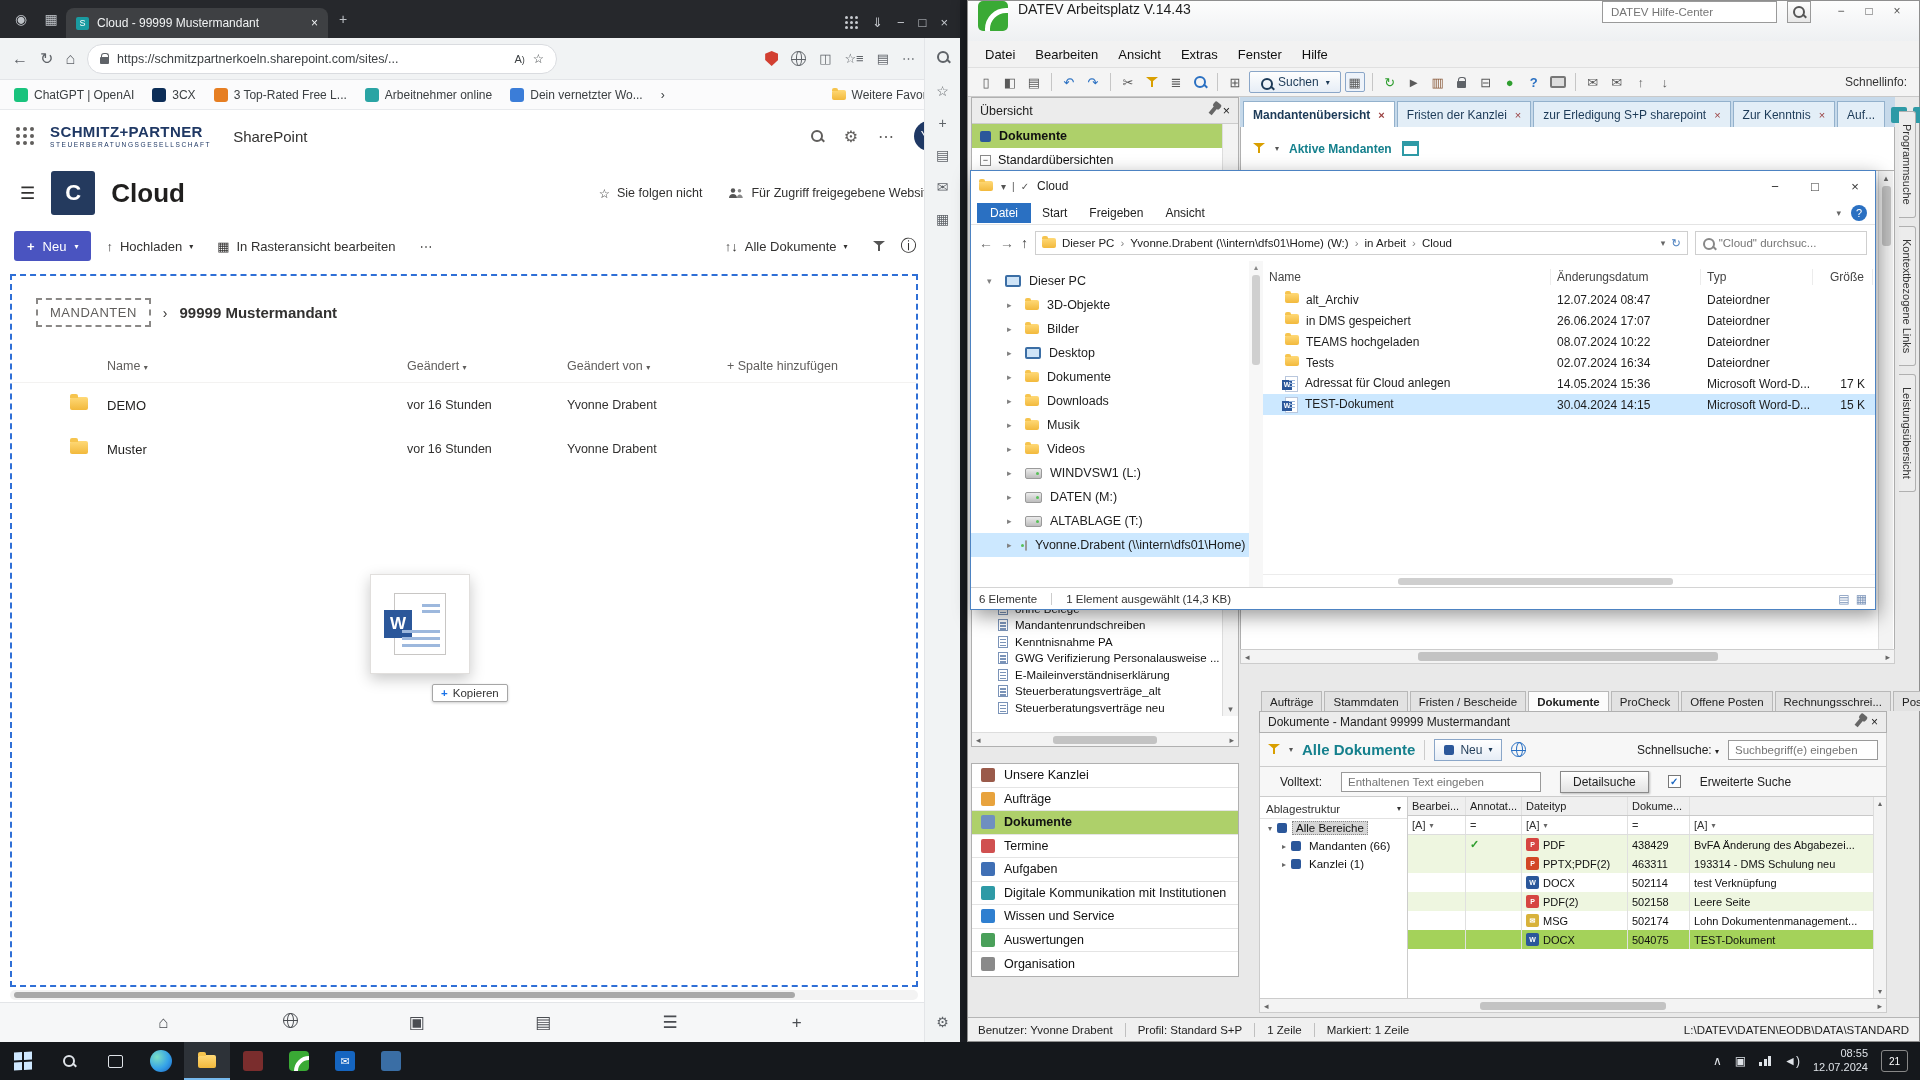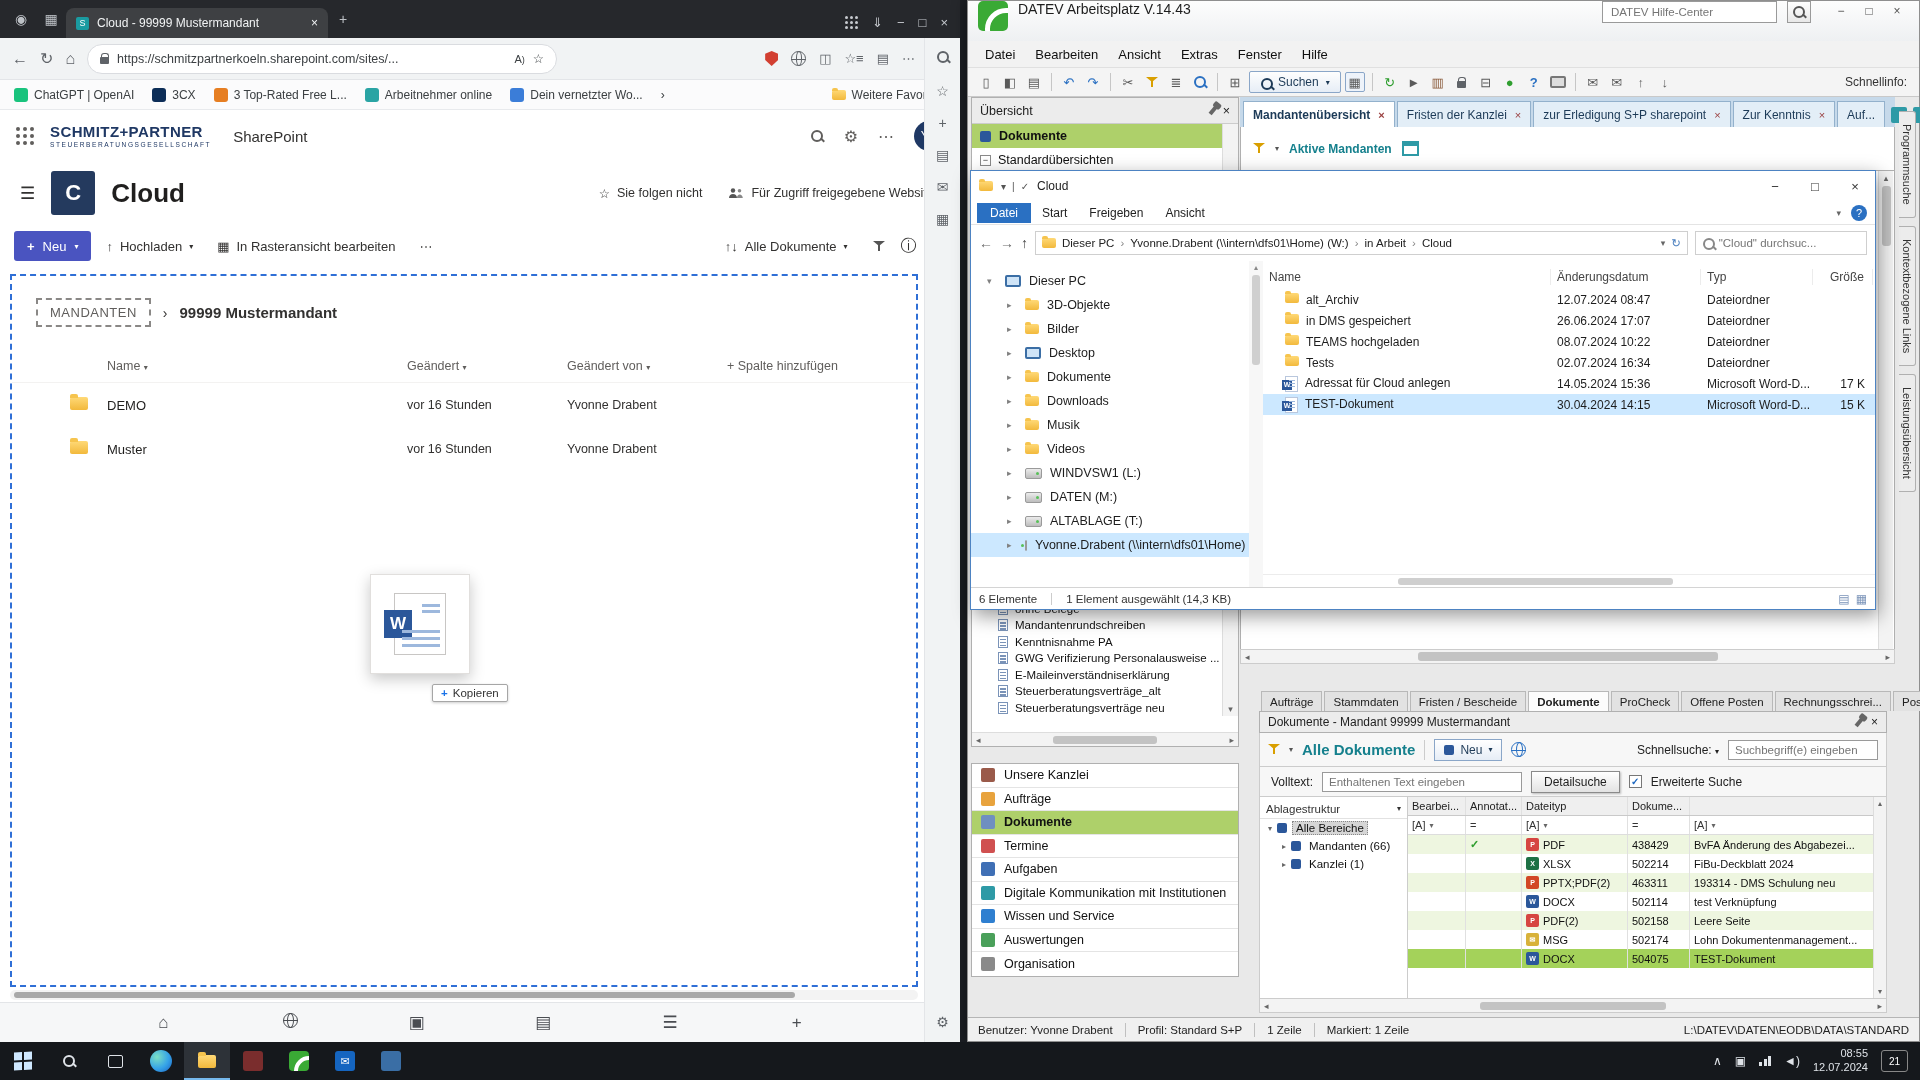--- a/index.html
+++ b/index.html
@@ -149,21 +149,21 @@
 .dk-tabs{height:22px;display:flex;align-items:flex-end;gap:2px;background:#e9e9e9;padding:0 2px}
 .dk-tab{height:20px;padding:0 8px;font-size:11.5px;background:#e2e2e2;border:1px solid #b8b8b8;border-bottom:none;display:flex;align-items:center;color:#222;white-space:nowrap}
 .dk-tab.active{background:#fcfcfc;font-weight:bold}
 .dk-title{height:22px;background:#ececec;border:1px solid #b0b0b0;display:flex;align-items:center;font-size:12px;color:#222;padding:0 8px;gap:10px}
 .dk-bar1{height:34px;background:#f7f7f7;border:1px solid #ccc;border-top:none;display:flex;align-items:center;gap:9px;padding:0 8px}
 .dk-head{font-size:15px;font-weight:bold;color:#15808d;white-space:nowrap}
 .btn-neu{height:22px;border:1px solid #8aa6c8;background:linear-gradient(#fff,#e6edf6);display:flex;align-items:center;gap:6px;font-size:12px;padding:0 9px;color:#1d3a57}
 .vsep{width:1px;height:20px;background:#ccc}
 .dk-lbl{font-size:12px;color:#222;white-space:nowrap}
 .dk-in{height:20px;border:1px solid #9a9a9a;font-size:11.5px;padding:0 6px;font-family:inherit;color:#444}
-.dk-bar2{height:30px;background:#f7f7f7;border:1px solid #ccc;border-top:none;display:flex;align-items:center;gap:9px;padding:0 11px}
+.dk-bar2{height:30px;background:#f7f7f7;border:1px solid #ccc;border-top:none;display:flex;align-items:center;gap:19px;padding:0 20px}
 .btn-det{height:22px;border:1px solid #8a8a8a;background:linear-gradient(#fff,#e2e2e2);font-size:12px;padding:0 12px;box-shadow:1px 1px 2px rgba(0,0,0,.25);color:#222}
 .cb{width:13px;height:13px;background:#fff;border:1px solid #777;display:inline-flex;align-items:center;justify-content:center;font-size:10px;color:#1a66c0;font-weight:bold;flex:none}
 .dk-body{display:flex;height:202px;border:1px solid #ccc;border-top:none;background:#fff}
 .dk-tree{width:148px;border-right:1px solid #ccc;font-size:11.5px;padding-top:2px;color:#111}
 .dk-tree-h{height:20px;display:flex;align-items:center;gap:5px;padding:0 6px;border-bottom:1px solid #e2e2e2;color:#333}
 .dk-titem{height:18px;display:flex;align-items:center;gap:5px;padding-left:8px;white-space:nowrap}
 .dk-titem.lv1{padding-left:22px}
 .dk-titem .lbl{padding:0 3px}
 .dk-titem.sel .lbl{background:#d6d6d6;border:1px dotted #888}
 .dk-grid{flex:1;display:flex;flex-direction:column;position:relative;overflow:hidden}
@@ -757,30 +757,20 @@
               <span class="gc gc2">
                 <span class="chk">✓</span>
               </span>
             <span class="gc gc3">
                 <span class="ft ft-pdf">P</span>
                 <span>PDF</span>
               </span>
             <span class="gc gc4">438429</span>
             <span class="gc gc5">BvFA Änderung des Abgabezei...</span>
           </div>
-          <div class="g-row">
-            <span class="gc gc1"></span>
-              <span class="gc gc2"></span>
-            <span class="gc gc3">
-                <span class="ft ft-xl">X</span>
-                <span>XLSX</span>
-              </span>
-            <span class="gc gc4">502214</span>
-            <span class="gc gc5">FiBu-Deckblatt 2024</span>
-          </div>
           <div class="g-row alt">
             <span class="gc gc1"></span>
               <span class="gc gc2"></span>
             <span class="gc gc3">
                 <span class="ft ft-pp">P</span>
                 <span>PPTX;PDF(2)</span>
               </span>
             <span class="gc gc4">463311</span>
             <span class="gc gc5">193314 - DMS Schulung neu</span>
           </div>

